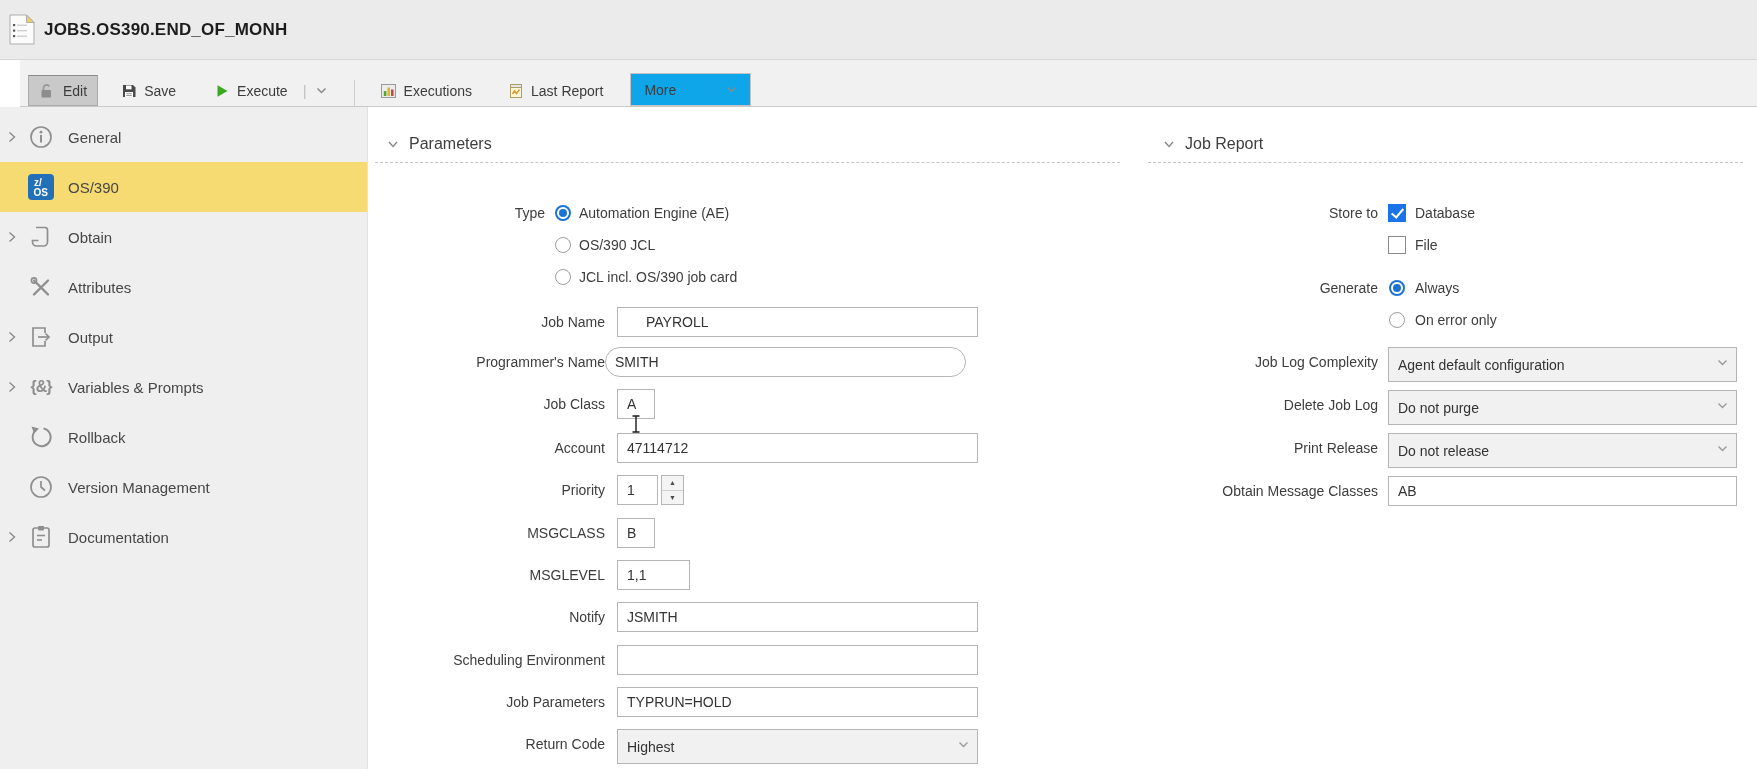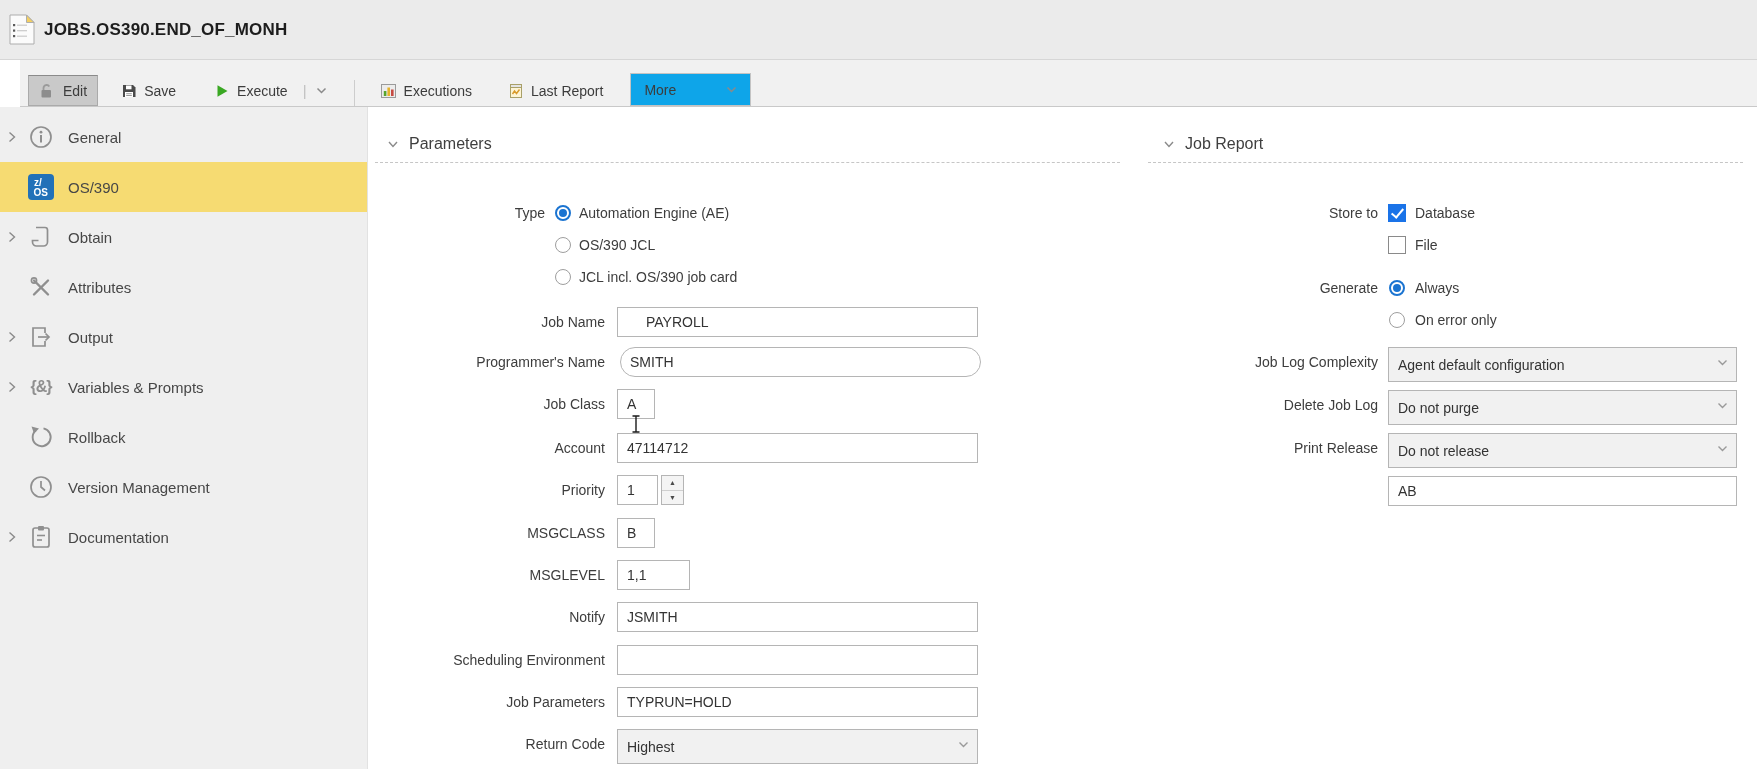--- a/index.html
+++ b/index.html
@@ -263,21 +263,21 @@
     <span class="radio" style="left:187px;"></span>
     <span class="opt-label" style="left:211px;">JCL incl. OS/390 job card</span>
   </div>
 
   <div class="row" style="top:200px;left:0;right:0;">
     <span class="flabel" style="left:0;width:237px;">Job Name</span>
     <input class="txt" style="left: 249px; width: 361px; padding-left: 28px;" value="PAYROLL">
   </div>
   <div class="row" style="top:240px;left:0;right:0;">
     <span class="flabel" style="left:0;width:237px;">Programmer's Name</span>
-    <input class="txt" style="left: 252px; width: 361px; border-radius: 15px;" value="SMITH">
+    <input class="txt" style="left: 237px; width: 361px; border-radius: 15px;" value="SMITH">
   </div>
   <div class="row" style="top:282px;left:0;right:0;">
     <span class="flabel" style="left:0;width:237px;">Job Class</span>
     <input class="txt" style="left: 249px; width: 38px;" value="A">
   </div>
   <svg class="ibeam" width="12" height="20" viewBox="0 0 12 20">
     <path d="M2.5 2 h7 M6 2 v16 M2.5 18 h7" stroke="#1a1a1a" stroke-width="1.4" fill="none"></path>
     </svg>
   <div class="row" style="top:326px;left:0;right:0;">
     <span class="flabel" style="left:0;width:237px;">Account</span>
@@ -370,16 +370,17 @@
   <div class="row" style="top:326px;left:0;right:0;">
     <span class="flabel" style="left:700px;width:310px;">Print Release</span>
     <div class="dropdown" style="left:1020px;width:349px;">
       <span>Do not release</span>
       <svg class="dd-ch" width="11" height="8" viewBox="0 0 11 8">
         <polyline points="1.5,1.5 5.5,5.5 9.5,1.5" fill="none" stroke="#9a9a9a" stroke-width="1.4"></polyline>
         </svg>
     </div>
   </div>
   <div class="row" style="top:369px;left:0;right:0;">
+    <span class="flabel" style="left:700px;width:310px;">Obtain Message Classes</span>
     <input class="txt" style="left: 1020px; width: 349px;" value="AB">
   </div>
 
 </div>
 
 </body></html>

